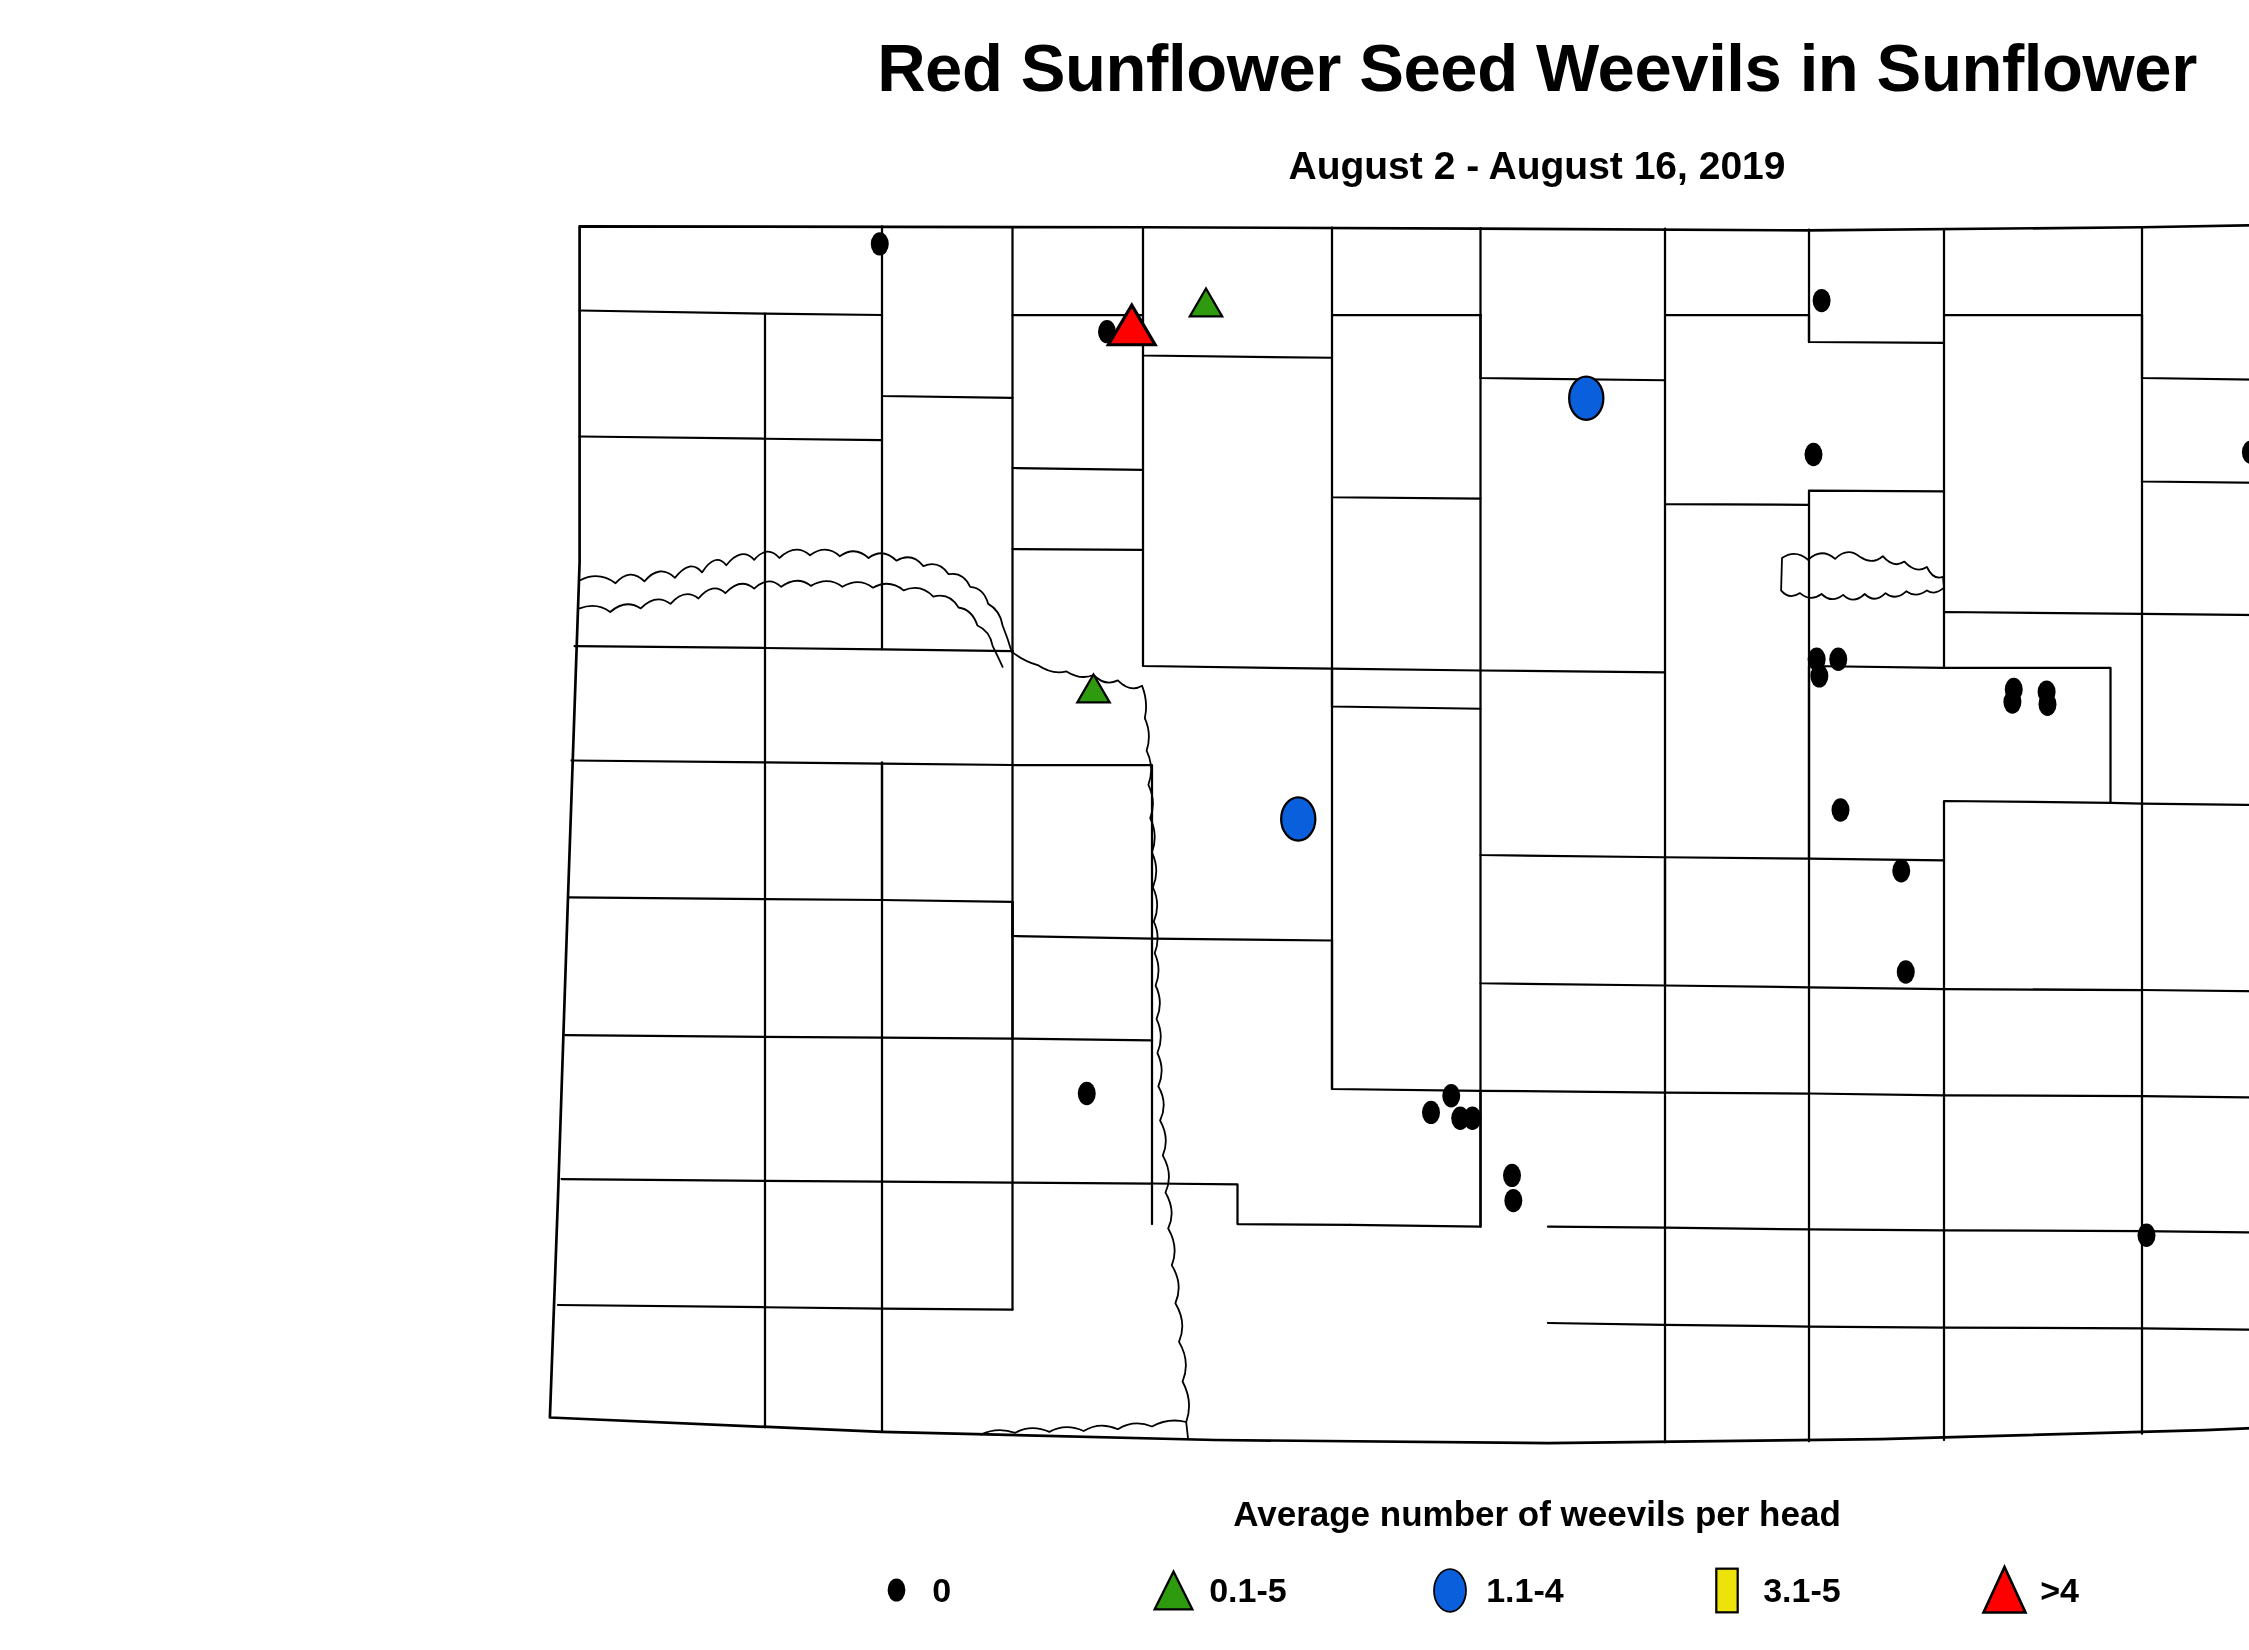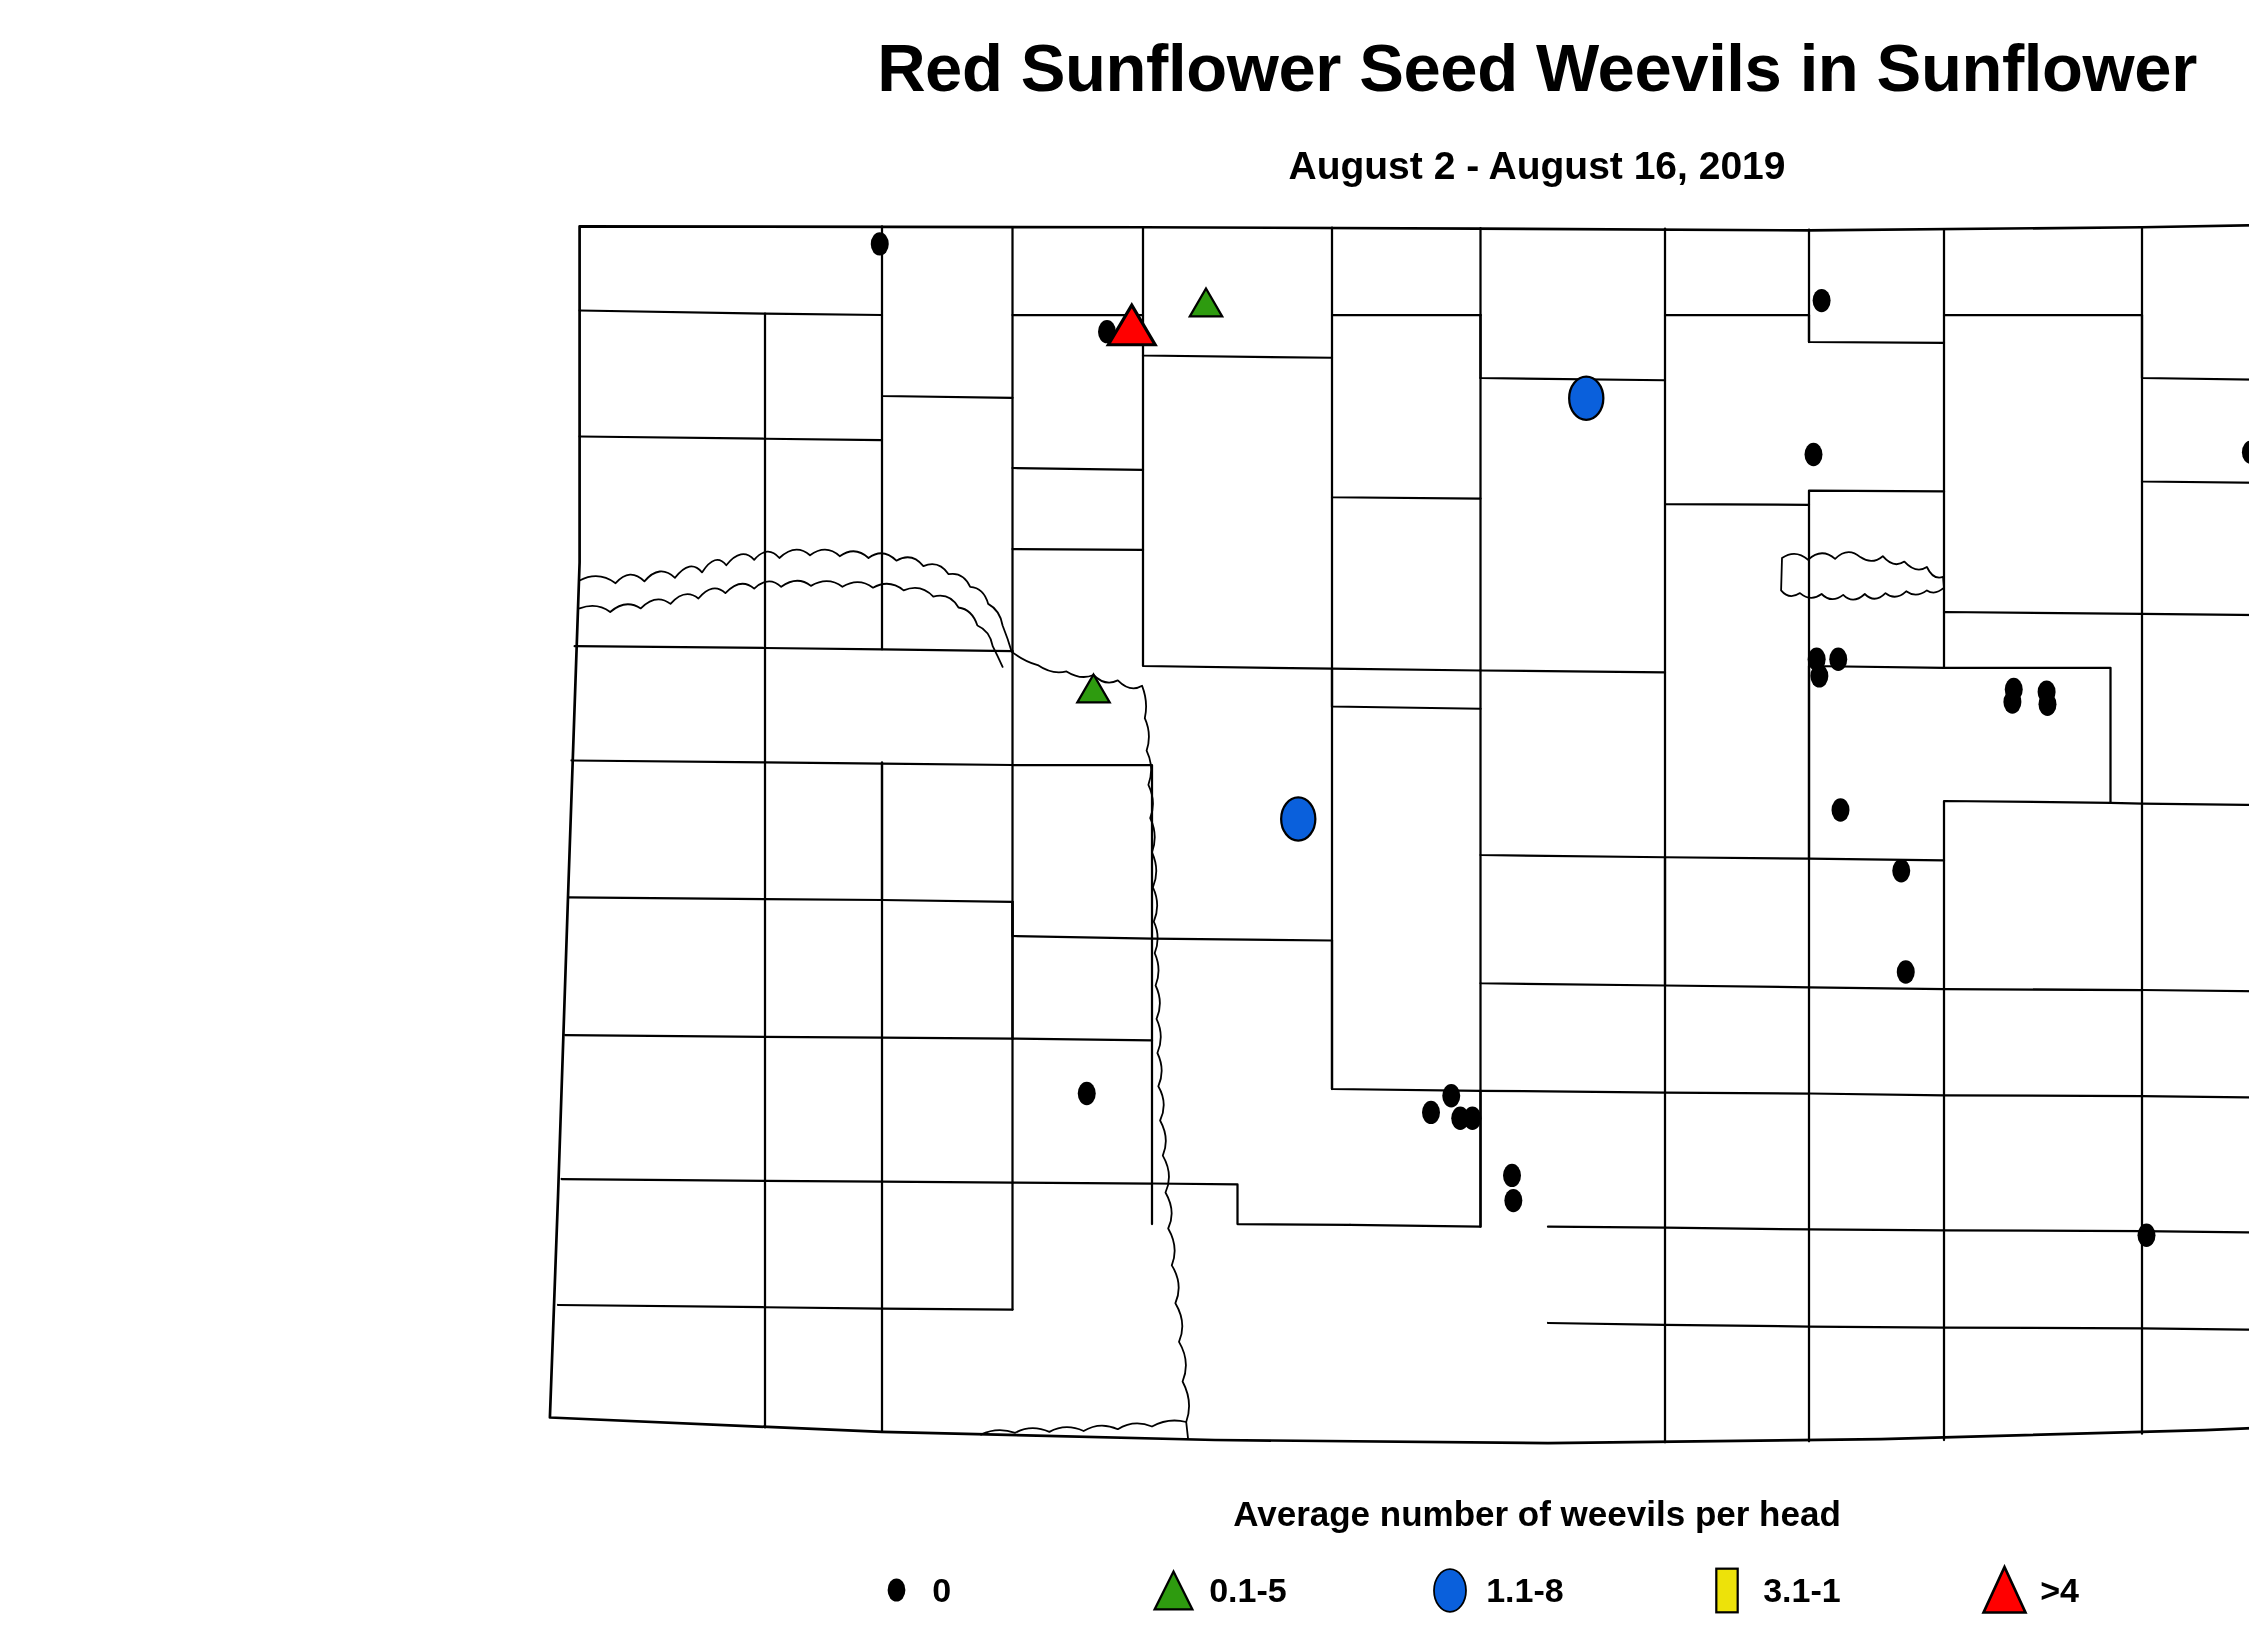--- a/index.html
+++ b/index.html
@@ -369,30 +369,30 @@
         </span>
         <span class="legend-label">0.1-5</span>
       </div>
 
       <div class="legend-item">
         <span class="legend-marker">
           <svg width="40" height="49" viewBox="0 0 90 110">
               <ellipse cx="45" cy="55" rx="36" ry="48" fill="#0A60DC" stroke="#000000" stroke-width="4"></ellipse>
             </svg>
         </span>
-        <span class="legend-label">1.1-8</span>
+        <span class="legend-label">1.1-4</span>
       </div>
 
       <div class="legend-item">
         <span class="legend-marker">
           <svg width="36" height="49" viewBox="0 0 80 110">
               <rect x="16" y="6" width="48" height="98" fill="#EDE20A" stroke="#000000" stroke-width="5"></rect>
             </svg>
         </span>
-        <span class="legend-label">3.1-1</span>
+        <span class="legend-label">3.1-5</span>
       </div>
 
       <div class="legend-item">
         <span class="legend-marker">
           <svg width="49" height="52" viewBox="0 0 110 115">
               <polygon points="55,6 102,108 8,108" fill="#FF0000" stroke="#000000" stroke-width="6"></polygon>
             </svg>
         </span>
         <span class="legend-label">&gt;4</span>
       </div>

